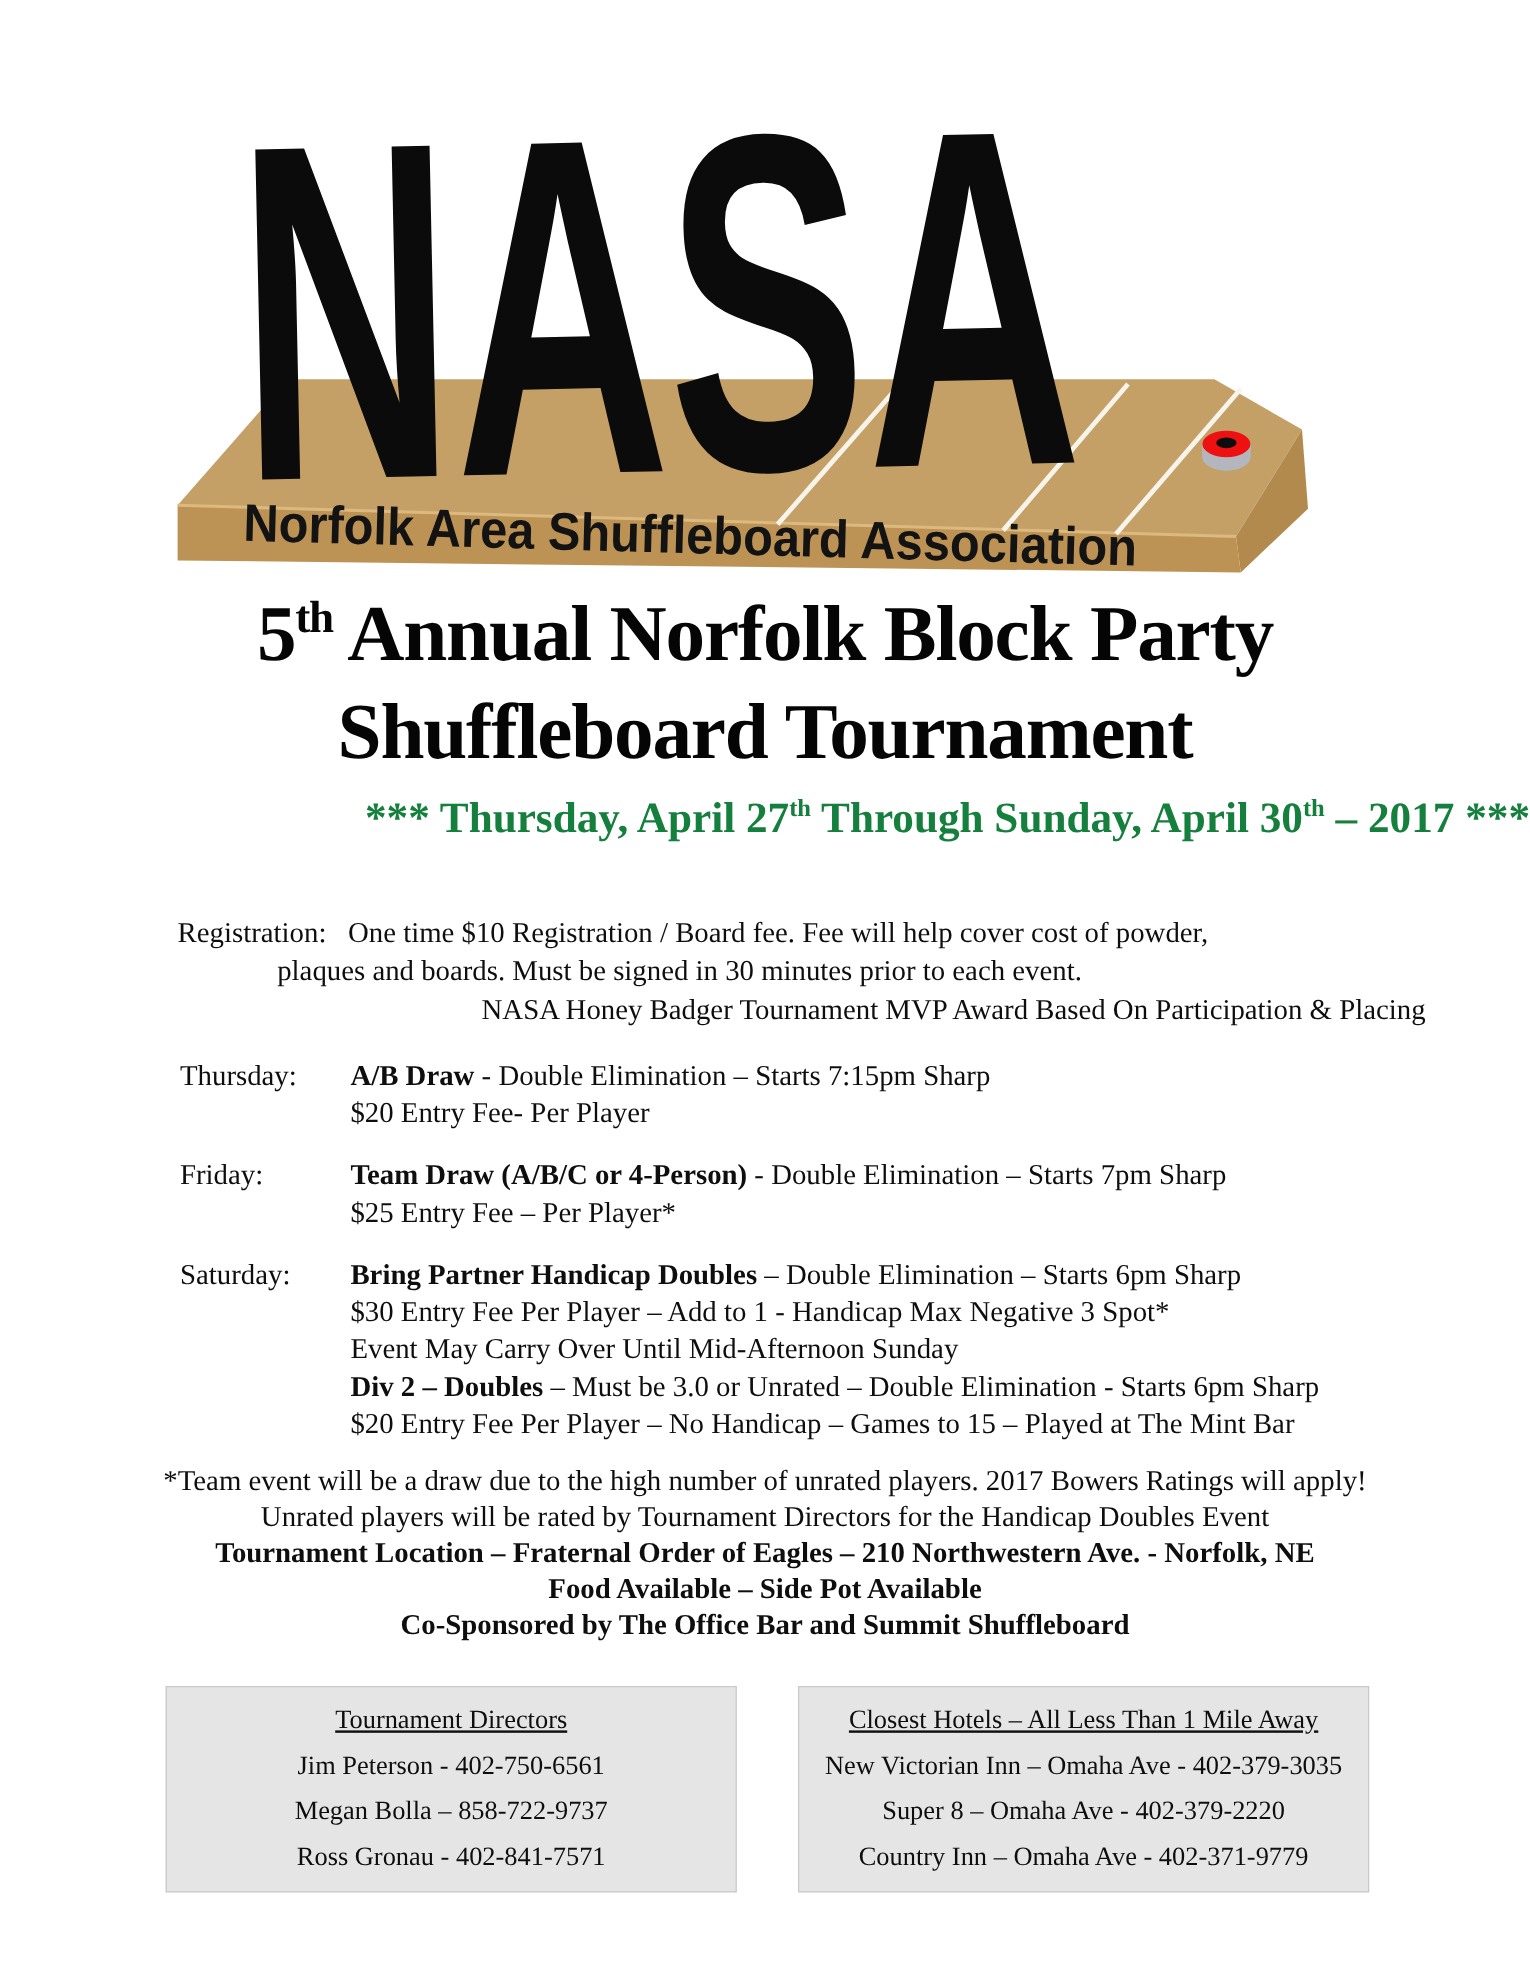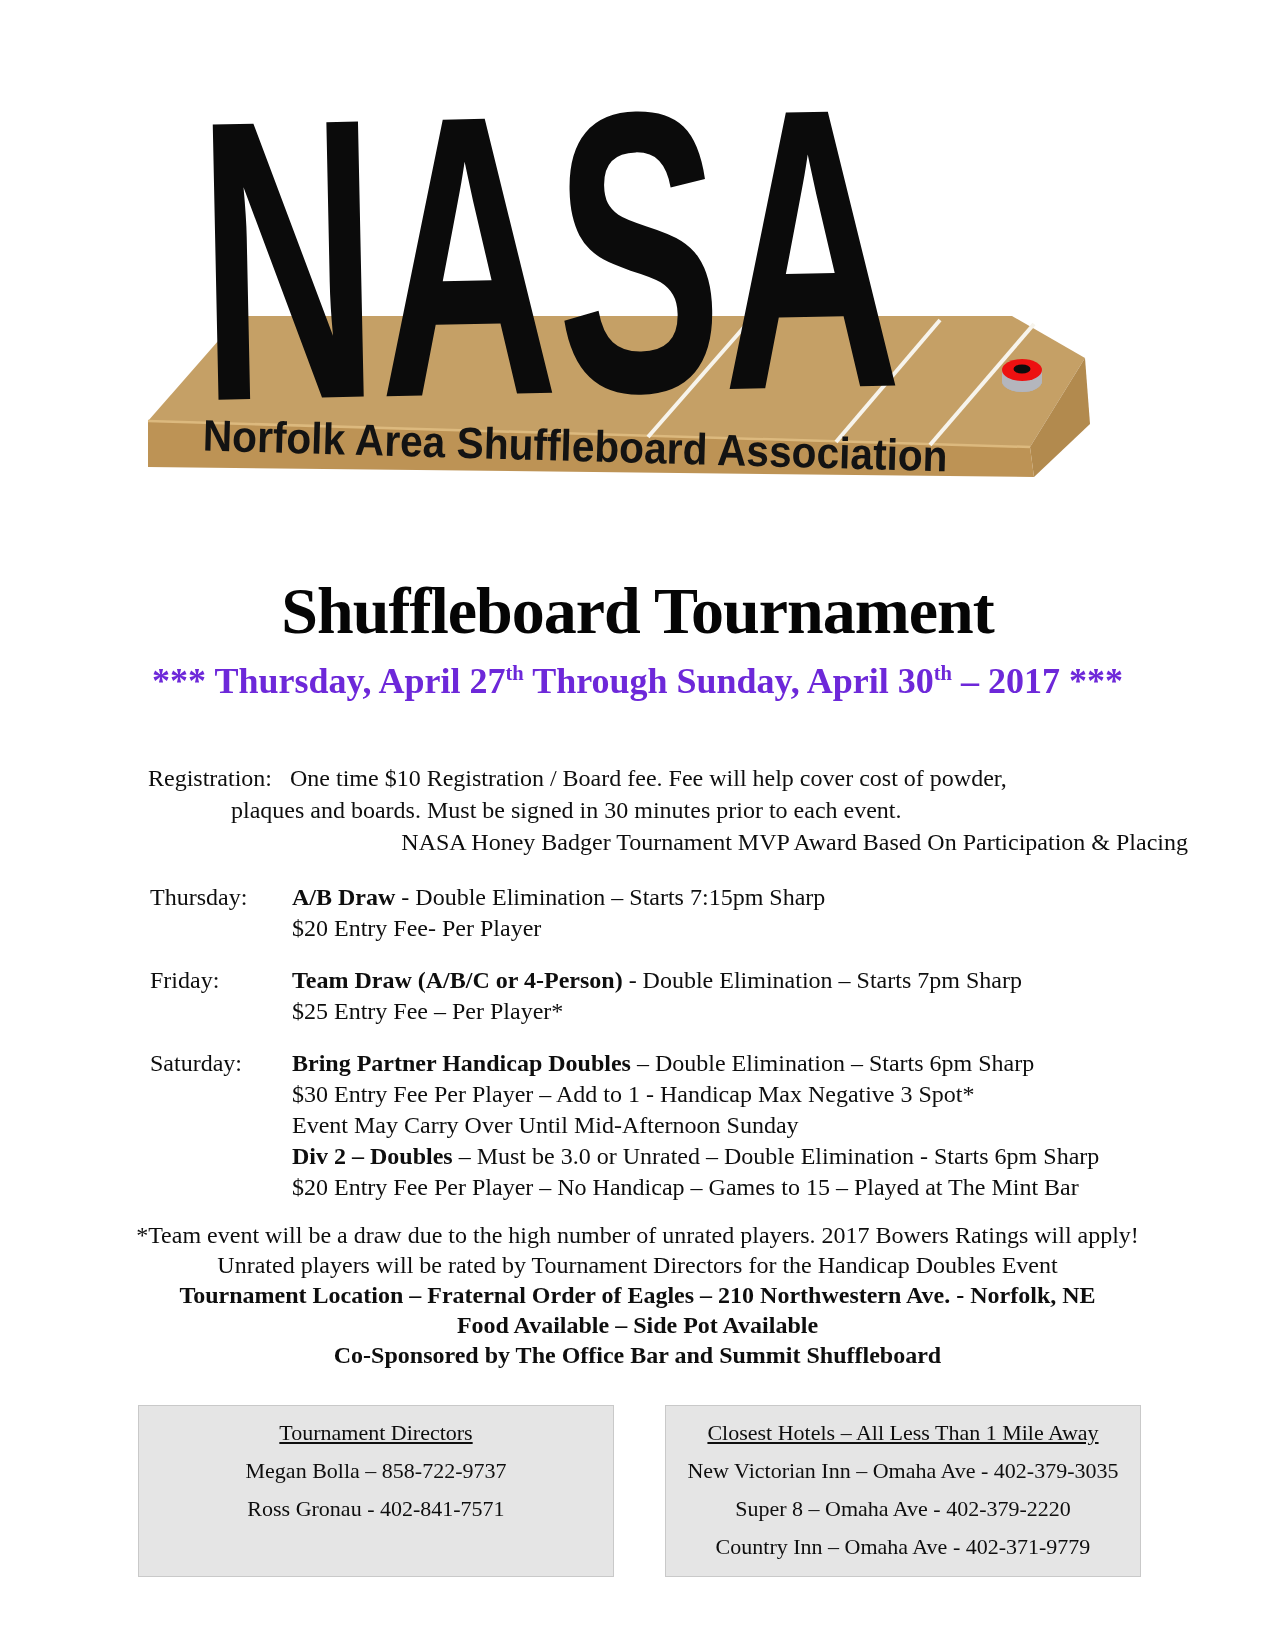--- a/index.html
+++ b/index.html
@@ -11,22 +11,22 @@
   .logo-svg { position:absolute; left:0; top:0; width:1275px; height:490px; }
   
   .title-line {
     position:absolute; left:0; width:100%; text-align:center;
     font-weight:bold; font-size:66px; line-height:74px; letter-spacing:-1px; color:#050505;
     white-space:nowrap;
   }
   .title-1 { top:492px; }
   .title-2 { top:574px; }
   .date-line {
-    position:absolute; left:0; top:660px; width:100%; text-align:center;
-    font-weight:bold; font-size:36px; line-height:42px; color:#6d28d9; white-space:nowrap;
+    position:absolute; left:0; top:660px; width:100%; text-align:right;
+    font-weight:bold; font-size:36px; line-height:42px; color:#15803d; white-space:nowrap;
   }
   .sup { font-size:57%; vertical-align:super; line-height:0; }
   
   .registration {
     position:absolute; left:148px; top:762px; width:1040px;
     font-size:24px; line-height:32px; white-space:nowrap;
   }
   .reg-rest { margin-left:18px; }
   .reg-l2 { margin-left:83px; }
   .reg-l3 { margin-left:74px;text-align:right; }
@@ -76,20 +76,21 @@
       <path d="M1002,370 L1002,381 A20 11 0 0 0 1042,381 L1042,370 Z" fill="#b4b6bd"></path>
       <ellipse cx="1022" cy="381" rx="20" ry="11" fill="#a9abb2"></ellipse>
       <path d="M1002,370 L1002,381 A20 11 0 0 0 1042,381 L1042,370 Z" fill="#b4b6bd"></path>
       <ellipse cx="1022" cy="370" rx="20" ry="11" fill="#ed1111"></ellipse>
       <ellipse cx="1022" cy="369" rx="8.5" ry="4.5" fill="#0d0d0d"></ellipse>
     </g>
 
     <text x="575" y="461" font-size="44" font-weight="bold" text-anchor="middle" font-family="Liberation Sans, DejaVu Sans, sans-serif" textLength="745" lengthAdjust="spacingAndGlyphs" transform="rotate(1.6 575 455)" fill="#131313">Norfolk Area Shuffleboard Association</text>
   </svg>
 
+  <div class="title-line title-1"><span>5</span><span class="sup">th</span><span> Annual Norfolk Block Party</span></div>
   <div class="title-line title-2">Shuffleboard Tournament</div>
 
   <div class="date-line"><span>*** Thursday, April 27</span><span class="sup">th</span><span> Through Sunday, April 30</span><span class="sup">th</span><span> – 2017 ***</span></div>
 
   <div class="registration">
     <div><span>Registration:</span><span class="reg-rest">One time $10 Registration / Board fee. Fee will help cover cost of powder,</span></div>
     <div class="reg-l2">plaques and boards. Must be signed in 30 minutes prior to each event.</div>
     <div class="reg-l3">NASA Honey Badger Tournament MVP Award Based On Participation &amp; Placing</div>
   </div>
 
@@ -124,20 +125,21 @@
       <div class="note-line">*Team event will be a draw due to the high number of unrated players. 2017 Bowers Ratings will apply!</div>
       <div class="note-line">Unrated players will be rated by Tournament Directors for the Handicap Doubles Event</div>
       <div class="note-line note-bold">Tournament Location – Fraternal Order of Eagles – 210 Northwestern Ave. - Norfolk, NE</div>
       <div class="note-line note-bold">Food Available – Side Pot Available</div>
       <div class="note-line note-bold">Co-Sponsored by The Office Bar and Summit Shuffleboard</div>
     </div>
 
   <div class="info-box box-directors">
     <div class="box-title">Tournament Directors</div>
     <div>
+        <div class="box-row">Jim Peterson - 402-750-6561</div>
         <div class="box-row">Megan Bolla – 858-722-9737</div>
         <div class="box-row">Ross Gronau - 402-841-7571</div>
       </div>
   </div>
   <div class="info-box box-hotels">
     <div class="box-title">Closest Hotels – All Less Than 1 Mile Away</div>
     <div>
         <div class="box-row">New Victorian Inn – Omaha Ave - 402-379-3035</div>
         <div class="box-row">Super 8 – Omaha Ave - 402-379-2220</div>
         <div class="box-row">Country Inn – Omaha Ave - 402-371-9779</div>

